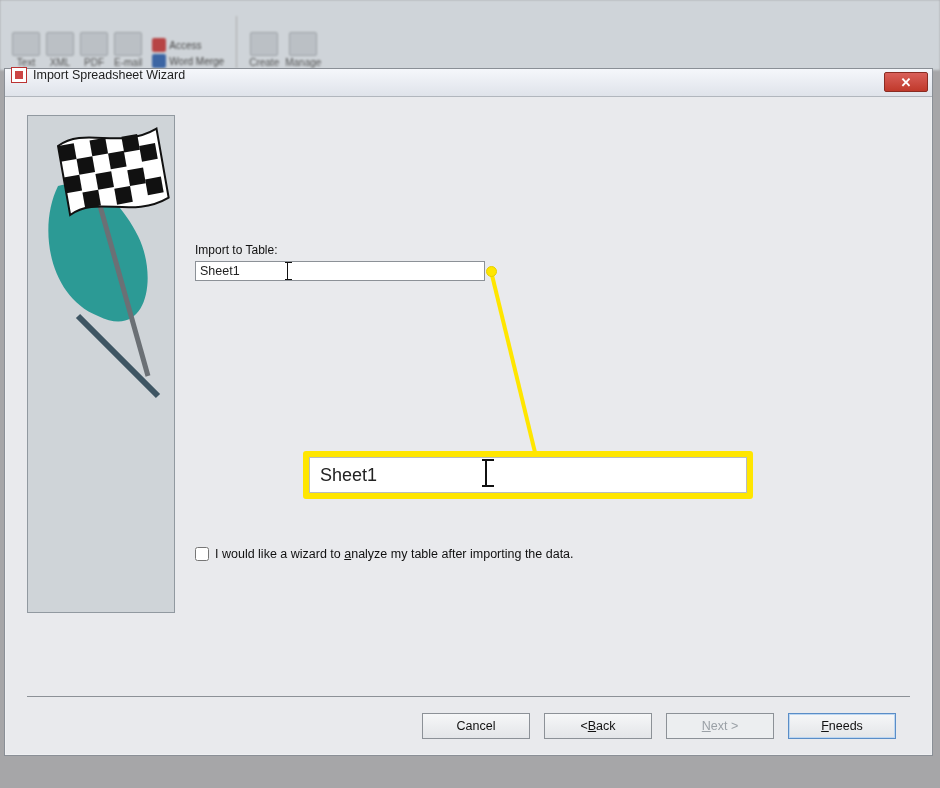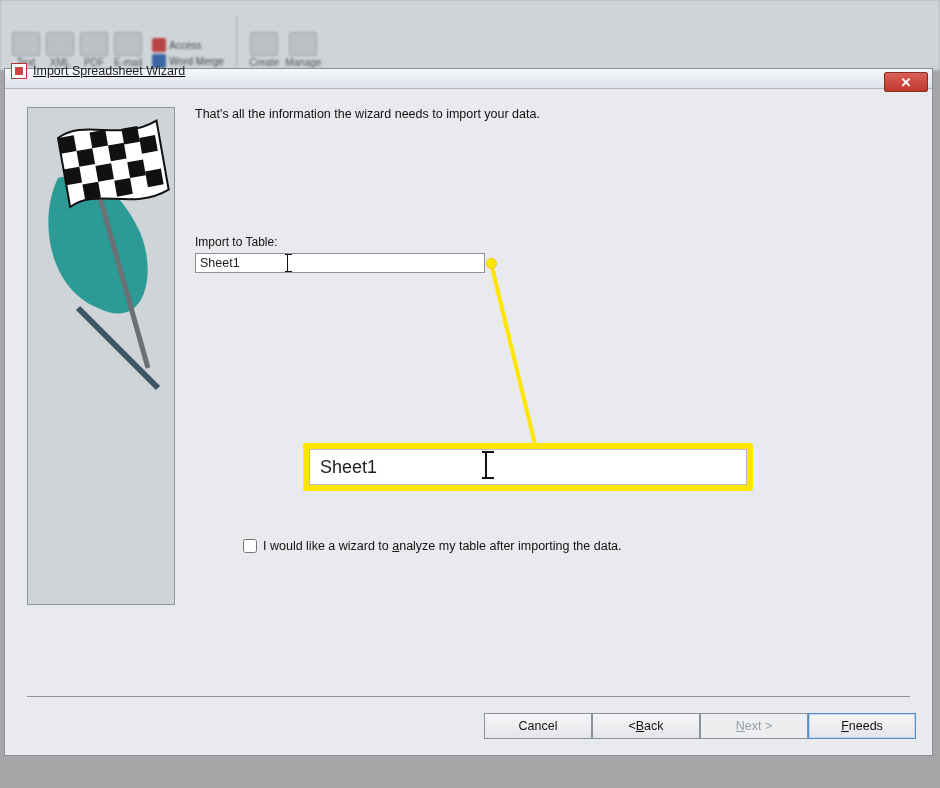--- a/index.html
+++ b/index.html
@@ -37,28 +37,27 @@
   position: absolute;
   left: 4px;
   top: 68px;
   width: 929px;
   height: 688px;
   background: #e9eaed;
   border: 1px solid #8a8f96;
   box-shadow: 0 0 0 1px rgba(255,255,255,.3) inset;
 }
 .titlebar {
-  height: 20px;
+  height: 28px;
   background: linear-gradient(#f5f7fb,#dfe3ea);
   border-bottom: 1px solid #b1b6bd;
   display: flex;
   align-items: center;
   padding: 0 0 16px 6px;
   position: relative;
-  text-decoration: underline;
 }
 .titlebar .appicon {
   width:16px;height:16px;background:#fff;border:1px solid #b33;display:inline-flex;align-items:center;justify-content:center;margin-right:6px;
 }
 .titlebar .appicon div{width:8px;height:8px;background:#c44;}
 .titlebar .title { font-size: 12.5px; color: #222; }
 .titlebar .close {
   position:absolute; right:4px; top:3px;
   width:44px;height:20px;
   background: linear-gradient(#d9605a,#c0392b);
@@ -136,32 +135,32 @@
 }
 .callout-caret {
   position:absolute; width:2px; height:24px; border-left:2px solid #111;
 }
 .callout-caret::before,.callout-caret::after{content:"";position:absolute;left:-5px;width:12px;height:2px;background:#111;}
 .callout-caret::before{top:-2px;} .callout-caret::after{bottom:-2px;}
 
 .checkbox-row{
   position:absolute; top:432px; left:0;
   display:flex;align-items:center;gap:6px;
-  font-size:12.5px;color:#111;margin-left:48px;
+  font-size:12.5px;color:#111;
 }
 .checkbox-row input{width:14px;height:14px;}
 .checkbox-row .u{text-decoration:underline;}
 
 .footer-divider{
   position:absolute; left:22px; right:22px; bottom:58px;
   border-top:1px solid #8c9197;
 }
 .buttons {
-  position:absolute; right:16px; bottom:16px;
-  display:flex; 
+  position:absolute; right:36px; bottom:16px;
+  display:flex; gap:14px;
 }
 .btn {
   width:108px; height:26px;
   border:1px solid #8c9197;
   background: linear-gradient(#f6f7f8,#e3e5e8);
   font-size:12.5px;color:#111;
   display:flex;align-items:center;justify-content:center;
   cursor:pointer;
 }
 .btn.disabled{
@@ -251,21 +250,20 @@
             <rect x="64" y="36" width="16" height="16"></rect>
             <rect x="16" y="50" width="16" height="16"></rect>
             <rect x="48" y="52" width="16" height="16"></rect>
             <rect x="80" y="48" width="16" height="16"></rect>
           </g>
         </g>
       </svg>
     </div>
 
     <div class="content">
-      <div class="instr">That's all the information the wizard needs to import your data.</div>
 
       <div class="label">Import to Table:</div>
       <input class="field" type="text" value="Sheet1" style="">
       <div class="cursor-caret"></div>
 
       <svg class="callout-line" style="left:290px;top:150px;" width="80" height="220">
         <line x1="6" y1="6" x2="55" y2="208" stroke="#ffe600" stroke-width="4"></line>
       </svg>
       <div class="callout-dot" style="left:291px;top:151px;"></div>
 

